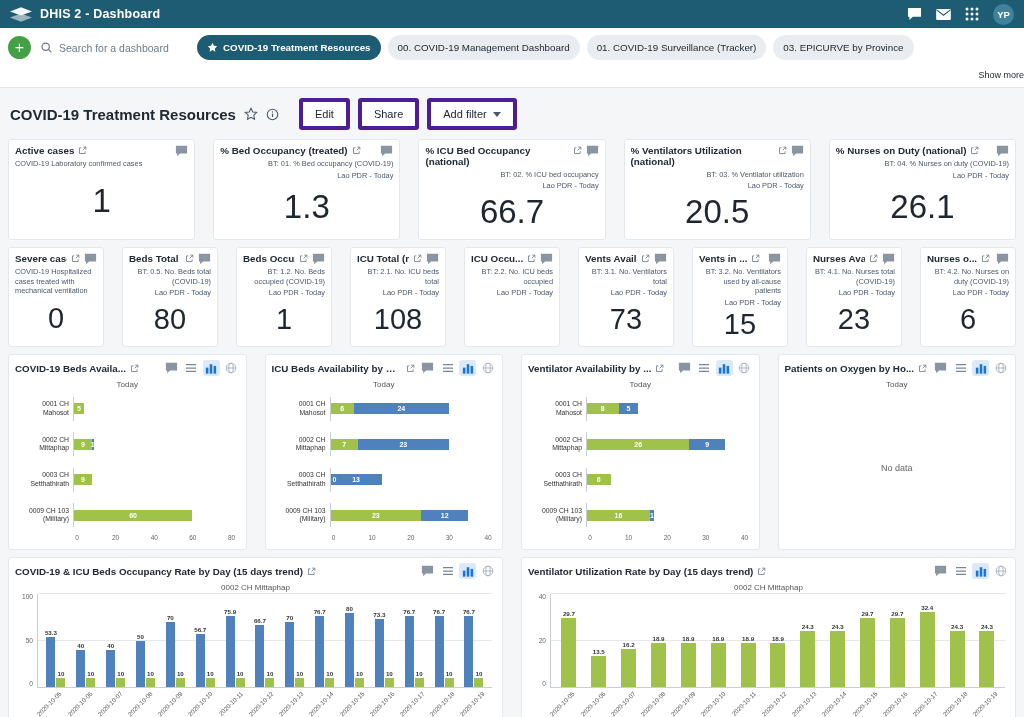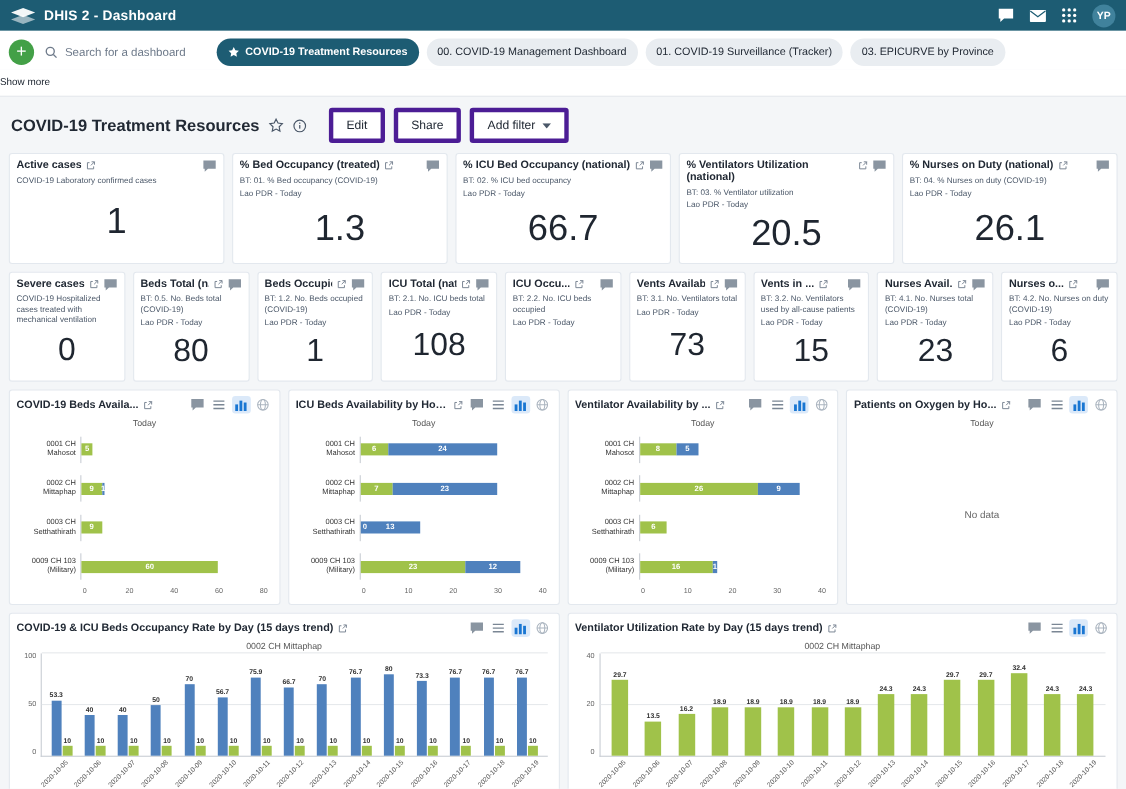--- a/index.html
+++ b/index.html
@@ -15,46 +15,46 @@
 
   
   .dashbar{background:#fff;display:flex;align-items:center;gap:9px;padding:7px 8px 3px;white-space:nowrap;overflow:hidden}
   .add-btn{min-width:23px;width:23px;height:23px;border-radius:50%;background:var(--green-btn,#43a047);color:#fff;display:flex;align-items:center;justify-content:center;font-size:16px;line-height:1;cursor:pointer}
   .search{display:flex;align-items:center;gap:6px;width:148px;min-width:148px}
   .search input{border:none;outline:none;font-size:10.5px;width:124px;color:#333;background:transparent}
   .search input::placeholder{color:#6e7a8a}
   .chips{display:flex;gap:7px;align-items:center}
   .chip{height:25px;border-radius:13px;background:#e9edf1;display:flex;align-items:center;gap:5px;padding:0 10px;font-size:9.8px;color:#212934;cursor:pointer}
   .chip.selected{background:var(--chip-bg,#1d5c73);color:#fff;font-weight:700}
-  .showmore-wrap{background:#fff;border-bottom:1px solid #e3e7eb;text-align:left;padding:1px 0 5px}
+  .showmore-wrap{background:#fff;border-bottom:1px solid #e3e7eb;text-align:right;padding:1px 0 5px}
   .showmore{font-size:9px;color:#212934;cursor:pointer;display:inline-block}
 
   
   .content{padding:5px 8px 0}
   .titlebar{display:flex;align-items:center;gap:8px;padding:5px 2px 9px}
   .page-title{font-size:15px;font-weight:700}
   .tbtn{height:29px;padding:12px 12px;background:#fff;border:4px solid #4c1d95;border-radius:3px;font-size:11px;color:#212934;display:flex;align-items:center;gap:6px;cursor:pointer}
   .titlebar .gap{width:4px}
 
   
-  .row{display:flex;gap:7px;margin-bottom:7px}
+  .row{display:flex;gap:18px;margin-bottom:7px}
   .card{background:#fff;border:1px solid #e3e8ee;border-radius:3px;flex:1;min-width:0;display:flex;flex-direction:column;padding:5px 6px;position:relative}
   .row1 .card{height:101px}
   .row2 .card{height:100px}
   .row3 .card{height:196px}
   .row4 .card{height:170px}
 
   
   .khead{display:flex;align-items:flex-start;gap:4px}
   .ktitle{font-size:9.8px;font-weight:700;line-height:1.15;white-space:nowrap;overflow:hidden;text-overflow:clip}
   .row1 .ktitle{white-space:normal}
   .extlink{margin-top:1px}
   .kchat{margin-left:auto;cursor:pointer}
   .ksub{font-size:7.4px;color:#4a5768;line-height:1.3;margin-top:2px}
-  .ksub.center{text-align:left}
+  .ksub.center{text-align:right}
   .ksub:empty{display:none}
   .kvalue{flex:1;display:flex;align-items:center;justify-content:center;font-size:33px;color:#1f2630}
   .row2 .kvalue{font-size:29px}
 
   
   .chead{display:flex;align-items:center;gap:4px}
   .ctitle{font-size:9.8px;font-weight:700;white-space:nowrap;overflow:hidden;text-overflow:ellipsis;cursor:pointer}
   .cicons{margin-left:auto;display:flex;align-items:center;gap:3px}
   .icon-btn{width:17px;height:16px;display:flex;align-items:center;justify-content:center;border-radius:3px;cursor:pointer}
   .icon-btn.active{background:#dbe9f9}

